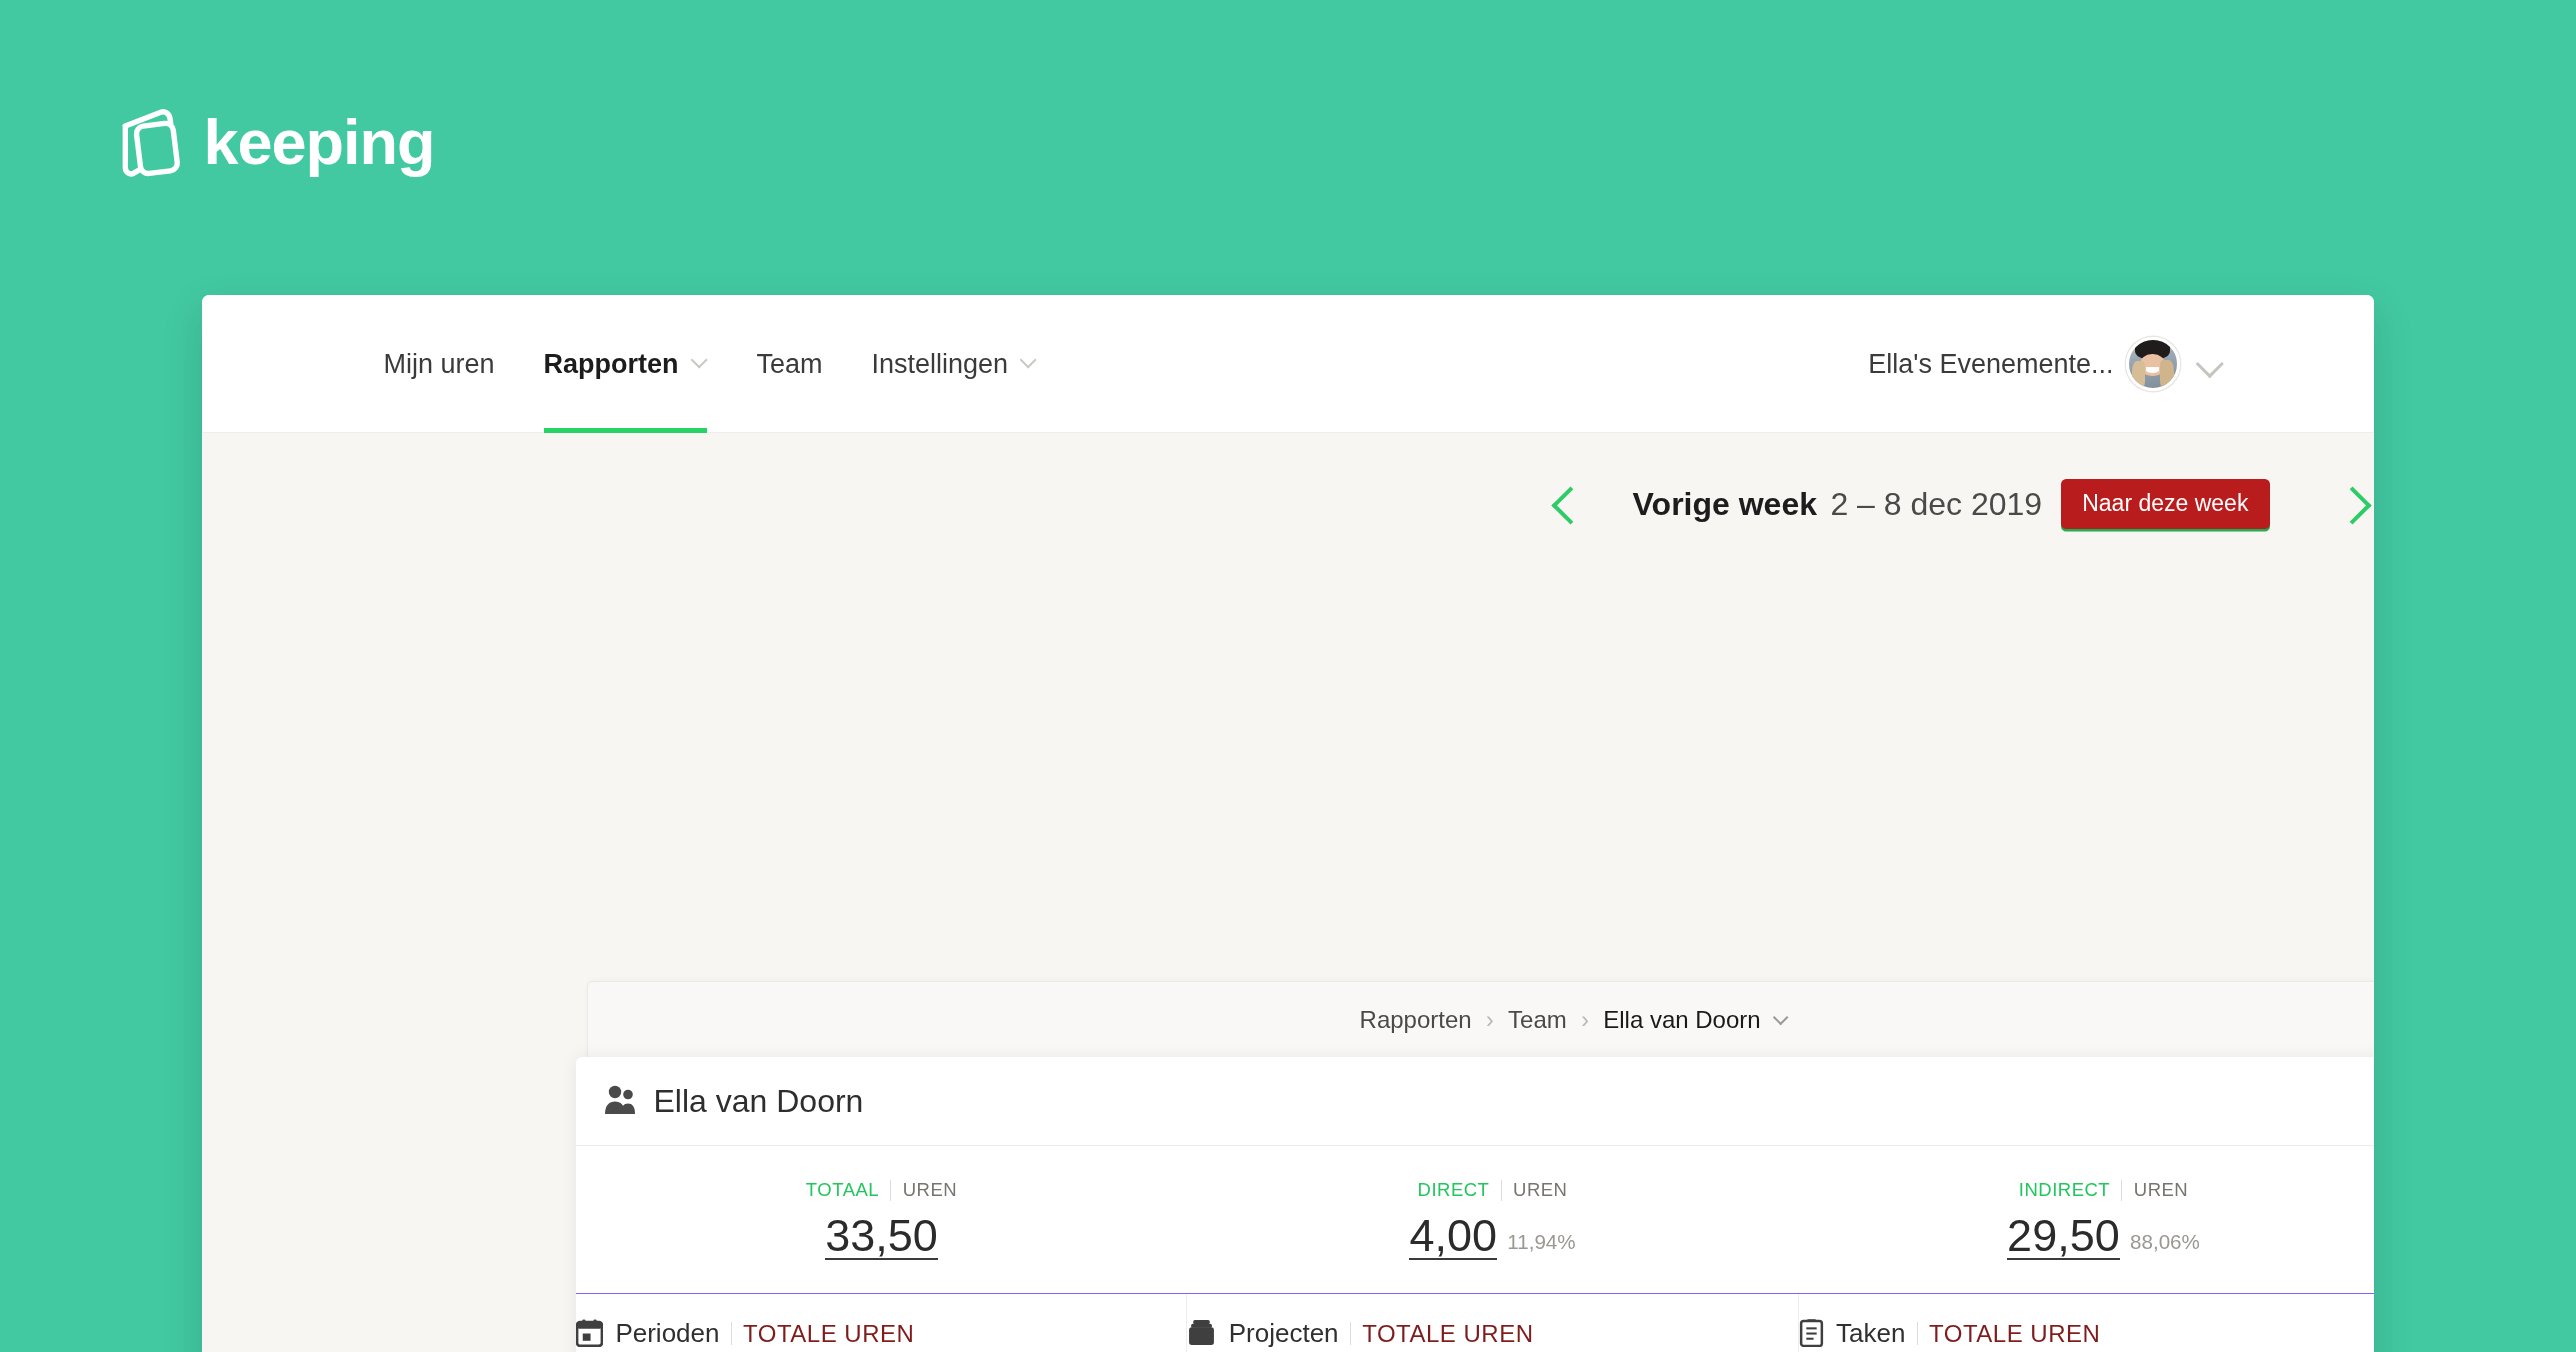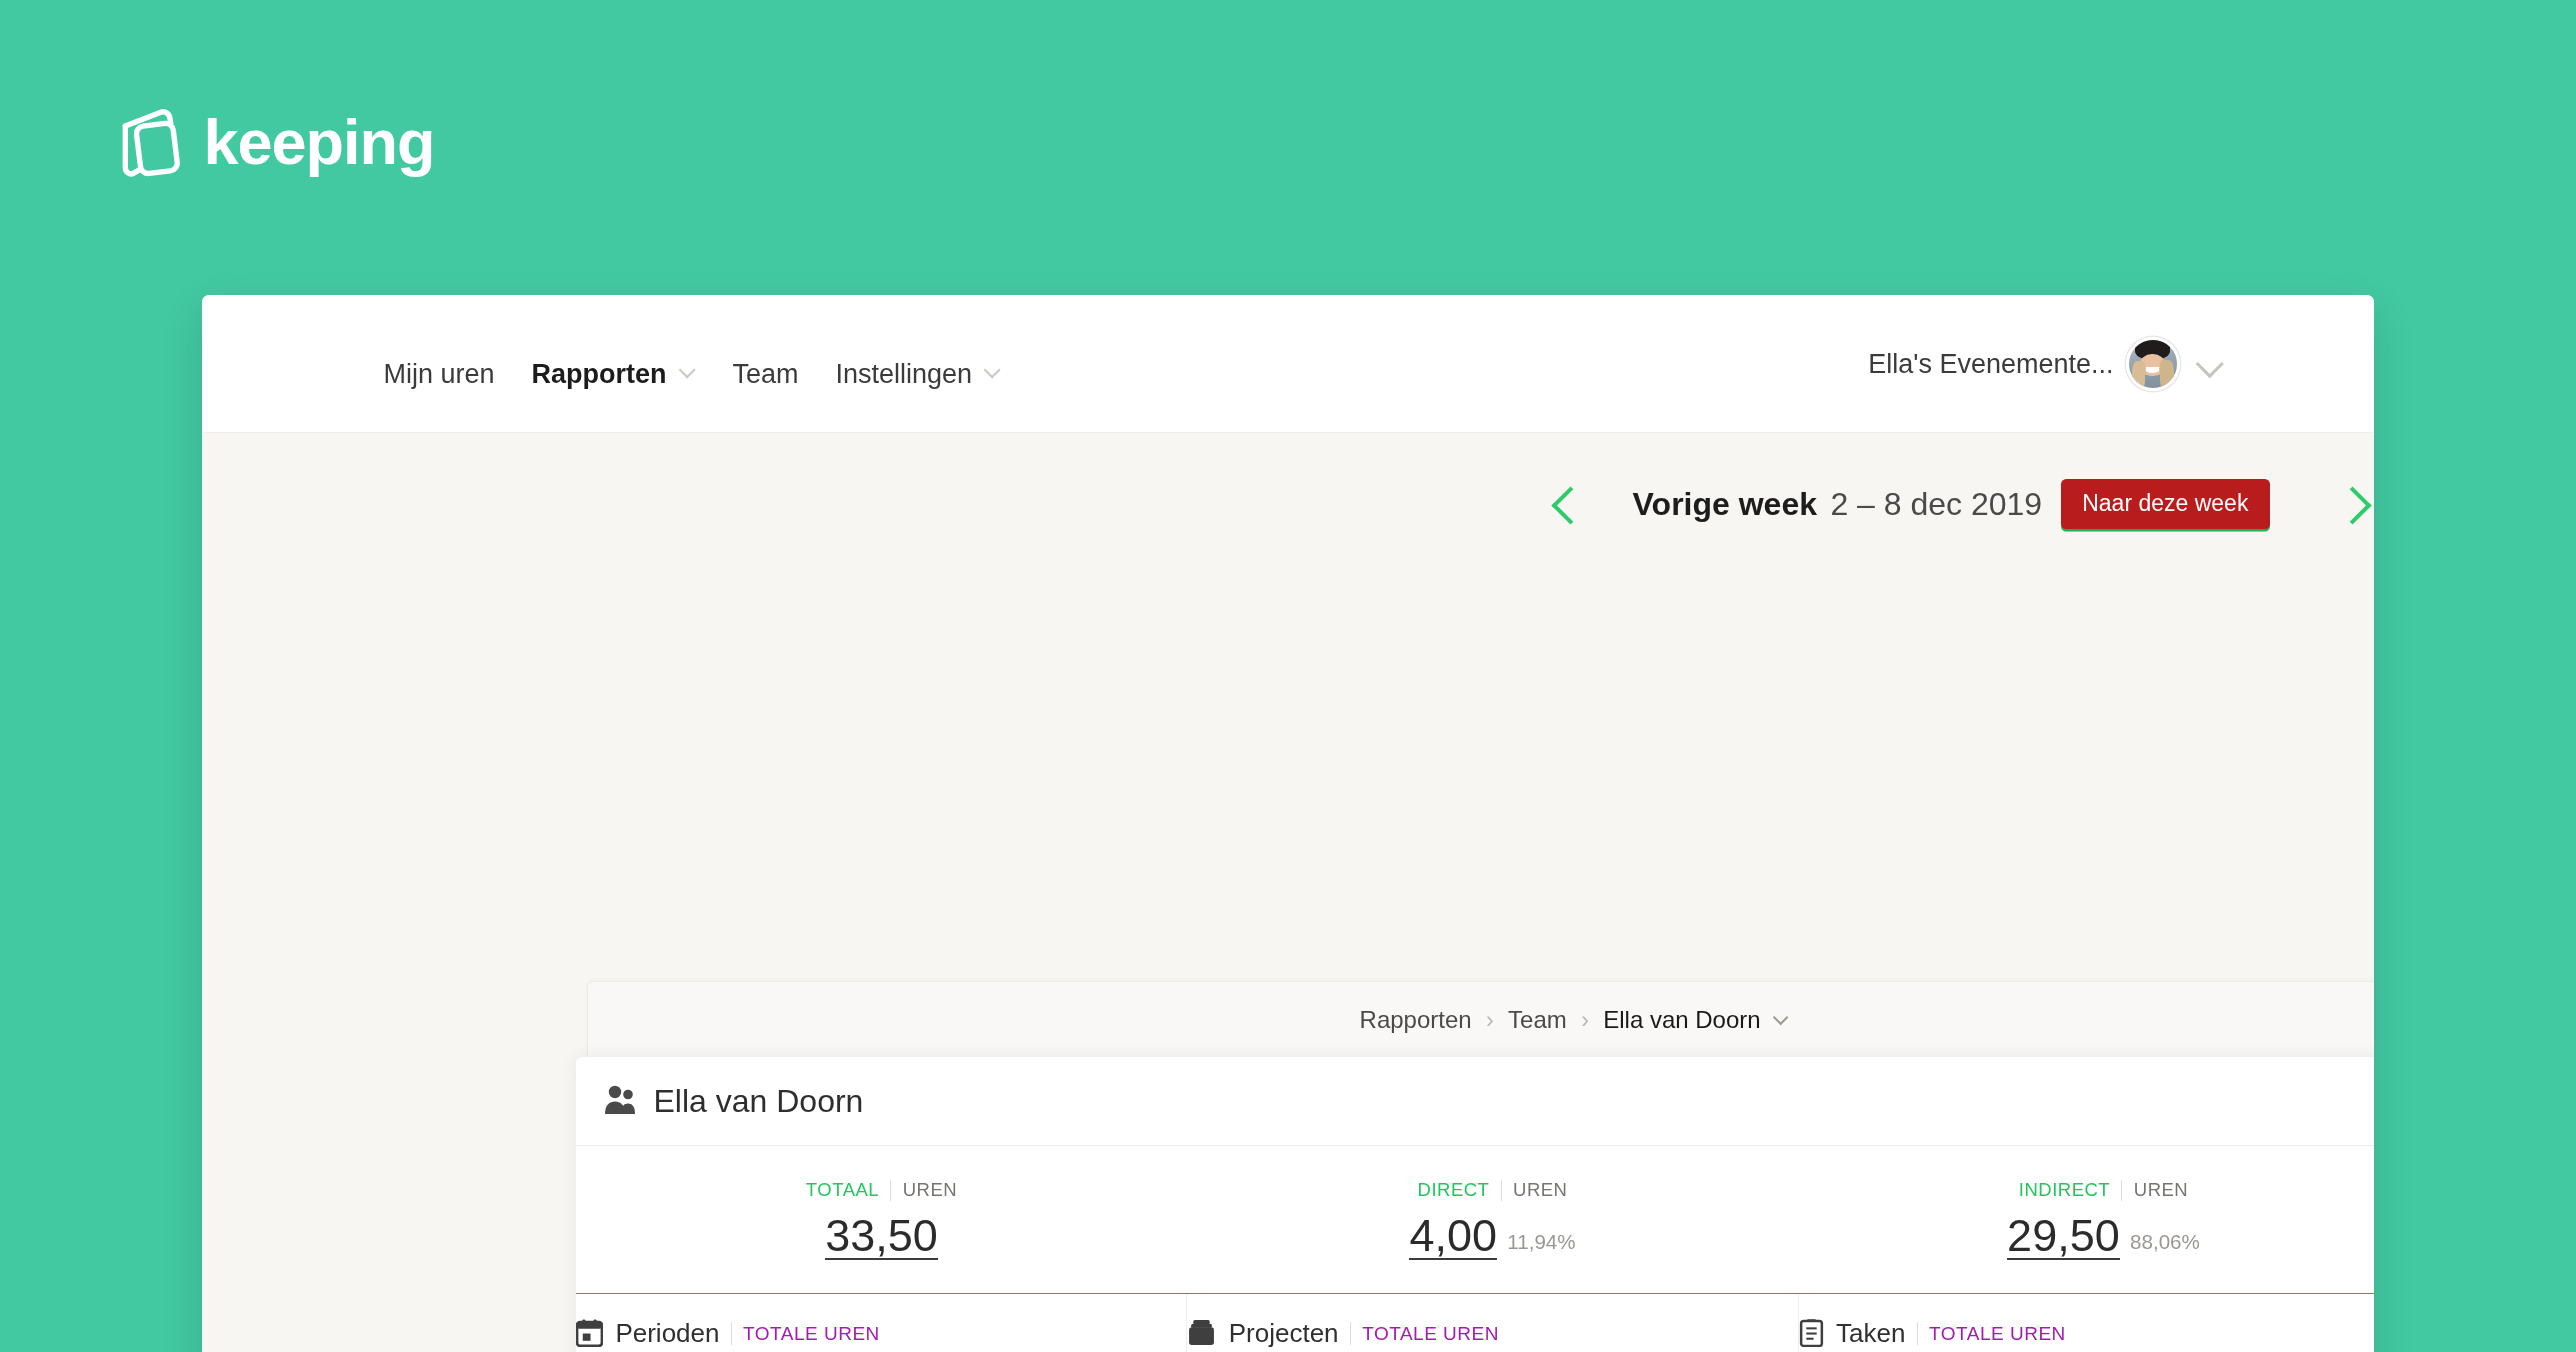--- a/index.html
+++ b/index.html
@@ -30,21 +30,21 @@
     overflow: hidden;
   }
 
   
   .topnav {
     position: relative;
     height: 138px;
     background: #fff;
     border-bottom: 1px solid #eeeeec;
   }
-  .nav-left { position:absolute; left:163px; top:0; height:138px; display:flex; align-items:flex-end; gap:0;margin-top:10px; }
+  .nav-left { position:absolute; left:163px; top:0; height:138px; display:flex; align-items:flex-end; gap:12px; }
   .nav-item {
     display:flex; align-items:center; gap:13.4px;
     height: 138px;
     padding: 0 18.5px;
     font-size: 27px;
     color: #3b3b3b;
     cursor: pointer;
     position: relative;
   }
   .nav-item.active { font-weight: bold; color:#1c1c1c; }
@@ -184,21 +184,21 @@
   .stat-pct { font-size: 20.6px; color:#9a9892; margin-left:10.3px; padding-bottom:5.2px; }
 
   
   .panels { display:flex; height: 591px; }
   .panel { flex:1; position:relative; padding: 24px 0 0 0; }
   .panel + .panel { border-left: 1px solid #efedea; }
   .panel-head { display:flex; align-items:center; }
   .panel-ico { margin-right: 12.4px; }
   .panel-title { font-size: 26px; color:#303030; }
   .panel-sep { width:1px; height:23px; background:#dedcd6; margin: 0 11.3px; }
-  .panel-sub { font-size: 19px; color:#a21caf; letter-spacing:0.5px; }
+  .panel-sub { font-size: 24px; color:#7f1d1d; letter-spacing:0.5px; }
   .panel-body { position:relative; height: 392px; }
 
   
   .bars { position:absolute; left:0; right:0; top:0; bottom:0; display:flex; }
 </style>
 </head>
 <body>
 
 <div class="bg-blobs"></div>
 

